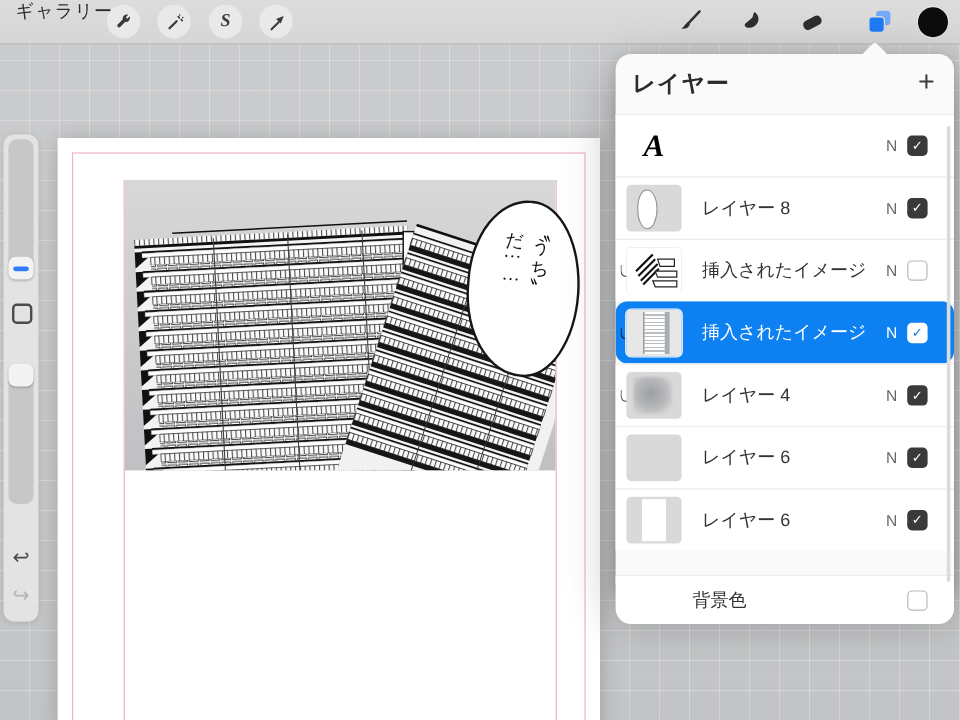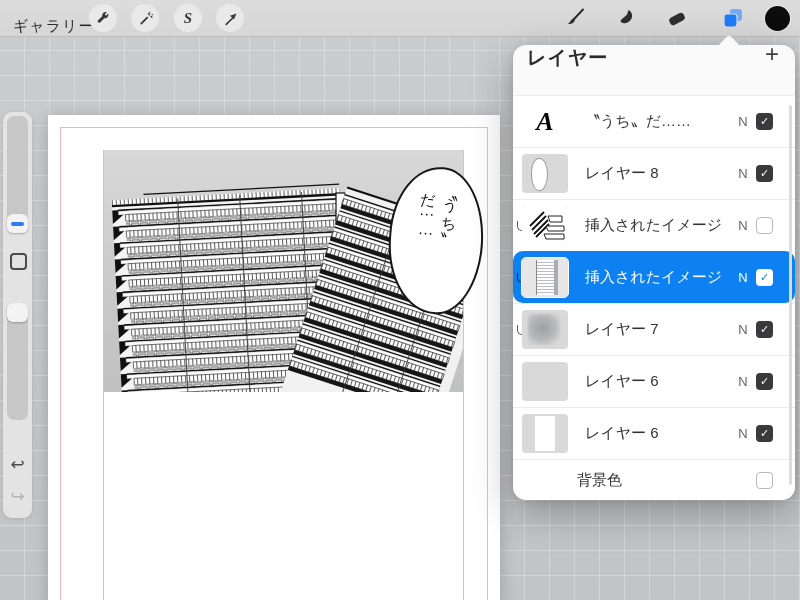--- a/index.html
+++ b/index.html
@@ -14,21 +14,21 @@
     background:
       repeating-linear-gradient(90deg, transparent 0 24px, rgba(255,255,255,.28) 24px 25px),
       repeating-linear-gradient(0deg, transparent 0 24px, rgba(255,255,255,.28) 24px 25px),
       linear-gradient(180deg,#cbccce 0%,#c3c4c6 100%);
   }
   
   .topbar{
     position:absolute;left:0;top:0;width:800px;height:36px;
     background:linear-gradient(180deg,#dcdcdc,#d6d6d6);
     border-bottom:1px solid rgba(0,0,0,.14);
-    display:flex;align-items:flex-end;z-index:40;
+    display:flex;align-items:flex-start;z-index:40;
   }
   .gallery-btn{font-size:15px;color:#2c2c2c;margin-left:13px;letter-spacing:1px;cursor:default;}
   .tool-circle{
     width:28px;height:28px;border-radius:50%;background:#e9e9e9;
     display:flex;align-items:center;justify-content:center;position:absolute;top:4px;
   }
   .tc1{left:89px}.tc2{left:131px}.tc3{left:174px}.tc4{left:216px}
   .right-icon{position:absolute;top:4px;width:28px;height:28px;display:flex;align-items:center;justify-content:center;}
   .ri1{left:561px}.ri2{left:611px}.ri3{left:663px}.ri4{left:719px}.ri5{left:763px}
   .sel-s{font-size:15px;font-weight:bold;font-style:italic;color:#3a3a3a;font-family:"Liberation Serif",serif;}
@@ -77,21 +77,21 @@
   
   .layers-panel{
     position:absolute;left:513px;top:45px;width:282px;height:453px;z-index:50;
     background:#fafafa;border-radius:13px;
     box-shadow:0 14px 42px rgba(0,0,0,.30), 0 2px 8px rgba(0,0,0,.12);
   }
   .panel-caret{
     position:absolute;left:208px;top:-7px;width:16px;height:16px;background:#fafafa;
     transform:rotate(45deg);border-radius:3px;z-index:-1;
   }
-  .panel-header{height:50px;display:flex;align-items:flex-start;justify-content:space-between;padding:0 16px 0 14px;}
+  .panel-header{height:50px;display:flex;align-items:center;justify-content:space-between;padding:0 16px 0 14px;}
   .panel-title{font-size:19px;font-weight:bold;color:#2b2b2b;letter-spacing:1px;}
   .add-btn{font-size:24px;font-weight:300;color:#3c3c3c;line-height:1;margin-top:-3px;}
   .rows{position:relative;}
   .layer-row{
     position:relative;height:51px;background:#ffffff;border-top:1px solid #ececec;
     display:flex;align-items:center;
   }
   .layer-row.selected{background:#0d80f2;border-radius:10px;border-top-color:transparent;}
   .clip-mark{
     position:absolute;left:4px;top:21px;width:6px;height:9px;display:none;
@@ -115,21 +115,21 @@
   .layer-name{margin-left:72px;font-size:15px;color:#333;max-width:140px;white-space:nowrap;overflow:hidden;}
   .blend{position:absolute;left:222px;width:16px;text-align:center;font-size:13px;color:#666;}
   .selected .layer-name,.selected .blend{color:#fff;}
   .checkbox{
     position:absolute;left:243px;top:17px;width:17px;height:17px;border-radius:4px;
     background:#fff;border:1.5px solid #b9b9b9;box-sizing:border-box;
     display:flex;align-items:center;justify-content:center;font-size:11px;color:transparent;
   }
   .checkbox.on{background:#3a3a3c;border:none;color:#fff;}
   .selected .checkbox.on{background:#fff;color:#0d80f2;font-weight:bold;}
-  .bg-row{position:relative;height:40px;background:#fff;border-top:1px solid #ececec;border-radius:0 0 13px 13px;display:flex;align-items:center;}
+  .bg-row{position:relative;height:40px;background:#fff;border-top:1px solid #ececec;border-radius:0 0 13px 13px;display:flex;align-items:center;margin-top:20px;}
   .bg-label{margin-left:64px;font-size:15px;color:#333;}
   .bg-row .checkbox{top:12px;}
   .scroll-hint{position:absolute;right:3px;top:60px;width:3px;height:380px;border-radius:2px;background:#dcdcdc;}
   svg{overflow:hidden}
 </style>
 </head>
 <body>
 
 <div class="workspace"></div>
 
@@ -282,21 +282,20 @@
     <span class="panel-title">レイヤー</span>
     <span class="add-btn">+</span>
   </div>
   <div class="rows">
 
     <div class="layer-row">
 
       <span class="thumb">
           <span class="thumb-letter">A</span>
         </span>
-      <span class="layer-name">〝うち〟だ……</span>
       <span class="blend">N</span>
       <span class="checkbox on">✓</span>
     </div>
 
     <div class="layer-row">
 
       <span class="thumb">
           <span class="thumb-bubble"></span>
         </span>
       <span class="layer-name">レイヤー 8</span>
@@ -326,21 +325,21 @@
       <span class="layer-name">挿入されたイメージ</span>
       <span class="blend">N</span>
       <span class="checkbox on">✓</span>
     </div>
 
     <div class="layer-row">
       <span class="clip-mark show"></span>
       <span class="thumb">
           <span class="thumb-smudge"></span>
         </span>
-      <span class="layer-name">レイヤー 7</span>
+      <span class="layer-name">レイヤー 4</span>
       <span class="blend">N</span>
       <span class="checkbox on">✓</span>
     </div>
 
     <div class="layer-row">
 
       <span class="thumb"><span class="thumb-white"></span></span>
       <span class="layer-name">レイヤー 6</span>
       <span class="blend">N</span>
       <span class="checkbox on">✓</span>

